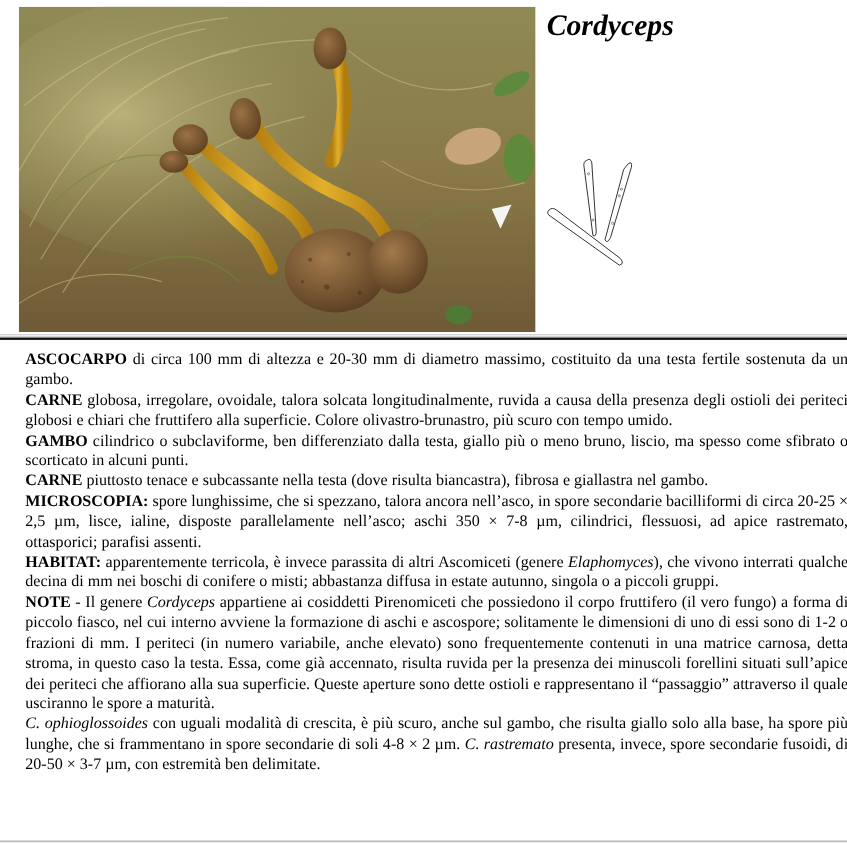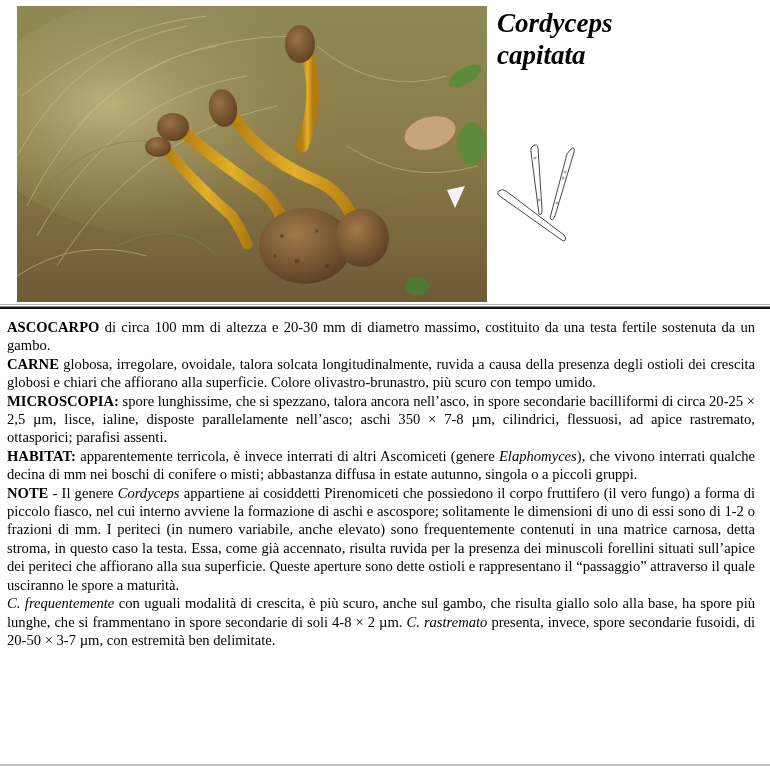--- a/index.html
+++ b/index.html
@@ -49,21 +49,21 @@
       top: 304px;
       width: 770px;
       height: 6px;
     }
     .separator .grey1 { height: 1px; background: #b8b8b8; }
     .separator .white { height: 1px; background: #ffffff; }
     .separator .grey2 { height: 1px; background: #9a9a9a; }
     .separator .black { height: 2px; background: #111; }
     .content {
       position: absolute;
-      left: 7px;
+      left: 23px;
       top: 318px;
       width: 748px;
       font-size: 14.6px;
       line-height: 18.4px;
       text-align: justify;
     }
     .content p {
       margin: 0;
     }
     .content b { font-weight: bold; }
@@ -149,21 +149,20 @@
       <circle cx="280" cy="255" r="2.5"></circle>
       <circle cx="300" cy="225" r="1.8"></circle>
       <circle cx="310" cy="260" r="2"></circle>
       <circle cx="258" cy="250" r="1.5"></circle>
     </g>
   </svg>
 </div>
 
 <h1 class="title">
   <span>Cordyceps</span><br>
-  <span>capitata</span>
 </h1>
 
 <div class="spores" title="spore illustration">
   <svg width="90" height="110" viewBox="0 0 90 110" xmlns="http://www.w3.org/2000/svg">
     <g fill="#ffffff" stroke="#333" stroke-width="0.9">
 
       <path d="M38 6 Q42 3 43 8 L47 70 Q47 76 44 74 L36 12 Q35 7 38 6 Z"></path>
 
       <path d="M76 9 Q80 6 79 12 L60 76 Q57 82 55 78 L72 14 Z"></path>
 
@@ -181,20 +180,22 @@
 
 <div class="separator">
   <div class="grey1"></div>
   <div class="white"></div>
   <div class="grey2"></div>
   <div class="black"></div>
 </div>
 
 <div class="content">
   <p><b>ASCOCARPO</b><span> di circa 100 mm di altezza e 20-30 mm di diametro massimo, costituito da una testa fertile sostenuta da un gambo.</span></p>
-  <p><b>CARNE</b><span> globosa, irregolare, ovoidale, talora solcata longitudinalmente, ruvida a causa della presenza degli ostioli dei crescita globosi e chiari che affiorano alla superficie. Colore olivastro-brunastro, più scuro con tempo umido.</span></p>
+  <p><b>CARNE</b><span> globosa, irregolare, ovoidale, talora solcata longitudinalmente, ruvida a causa della presenza degli ostioli dei periteci globosi e chiari che fruttifero alla superficie. Colore olivastro-brunastro, più scuro con tempo umido.</span></p>
+  <p><b>GAMBO</b><span> cilindrico o subclaviforme, ben differenziato dalla testa, giallo più o meno bruno, liscio, ma spesso come sfibrato o scorticato in alcuni punti.</span></p>
+  <p><b>CARNE</b><span> piuttosto tenace e subcassante nella testa (dove risulta biancastra), fibrosa e giallastra nel gambo.</span></p>
   <p><b>MICROSCOPIA:</b><span> spore lunghissime, che si spezzano, talora ancora nell’asco, in spore secondarie bacilliformi di circa 20-25 × 2,5 µm, lisce, ialine, disposte parallelamente nell’asco; aschi 350 × 7-8 µm, cilindrici, flessuosi, ad apice rastremato, ottasporici; parafisi assenti.</span></p>
-  <p><b>HABITAT:</b><span> apparentemente terricola, è invece interrati di altri Ascomiceti (genere </span><i>Elaphomyces</i><span>), che vivono interrati qualche decina di mm nei boschi di conifere o misti; abbastanza diffusa in estate autunno, singola o a piccoli gruppi.</span></p>
+  <p><b>HABITAT:</b><span> apparentemente terricola, è invece parassita di altri Ascomiceti (genere </span><i>Elaphomyces</i><span>), che vivono interrati qualche decina di mm nei boschi di conifere o misti; abbastanza diffusa in estate autunno, singola o a piccoli gruppi.</span></p>
   <p><b>NOTE</b><span> - Il genere </span><i>Cordyceps</i><span> appartiene ai cosiddetti Pirenomiceti che possiedono il corpo fruttifero (il vero fungo) a forma di piccolo fiasco, nel cui interno avviene la formazione di aschi e ascospore; solitamente le dimensioni di uno di essi sono di 1-2 o frazioni di mm. I periteci (in numero variabile, anche elevato) sono frequentemente contenuti in una matrice carnosa, detta stroma, in questo caso la testa. Essa, come già accennato, risulta ruvida per la presenza dei minuscoli forellini situati sull’apice dei periteci che affiorano alla sua superficie. Queste aperture sono dette ostioli e rappresentano il “passaggio” attraverso il quale usciranno le spore a maturità.</span></p>
-  <p><i>C. frequentemente</i><span> con uguali modalità di crescita, è più scuro, anche sul gambo, che risulta giallo solo alla base, ha spore più lunghe, che si frammentano in spore secondarie di soli 4-8 × 2 µm. </span><i>C. rastremato</i><span> presenta, invece, spore secondarie fusoidi, di 20-50 × 3-7 µm, con estremità ben delimitate.</span></p>
+  <p><i>C. ophioglossoides</i><span> con uguali modalità di crescita, è più scuro, anche sul gambo, che risulta giallo solo alla base, ha spore più lunghe, che si frammentano in spore secondarie di soli 4-8 × 2 µm. </span><i>C. rastremato</i><span> presenta, invece, spore secondarie fusoidi, di 20-50 × 3-7 µm, con estremità ben delimitate.</span></p>
 </div>
 
 <div class="bottom-rule"></div>
 
 </body></html>

